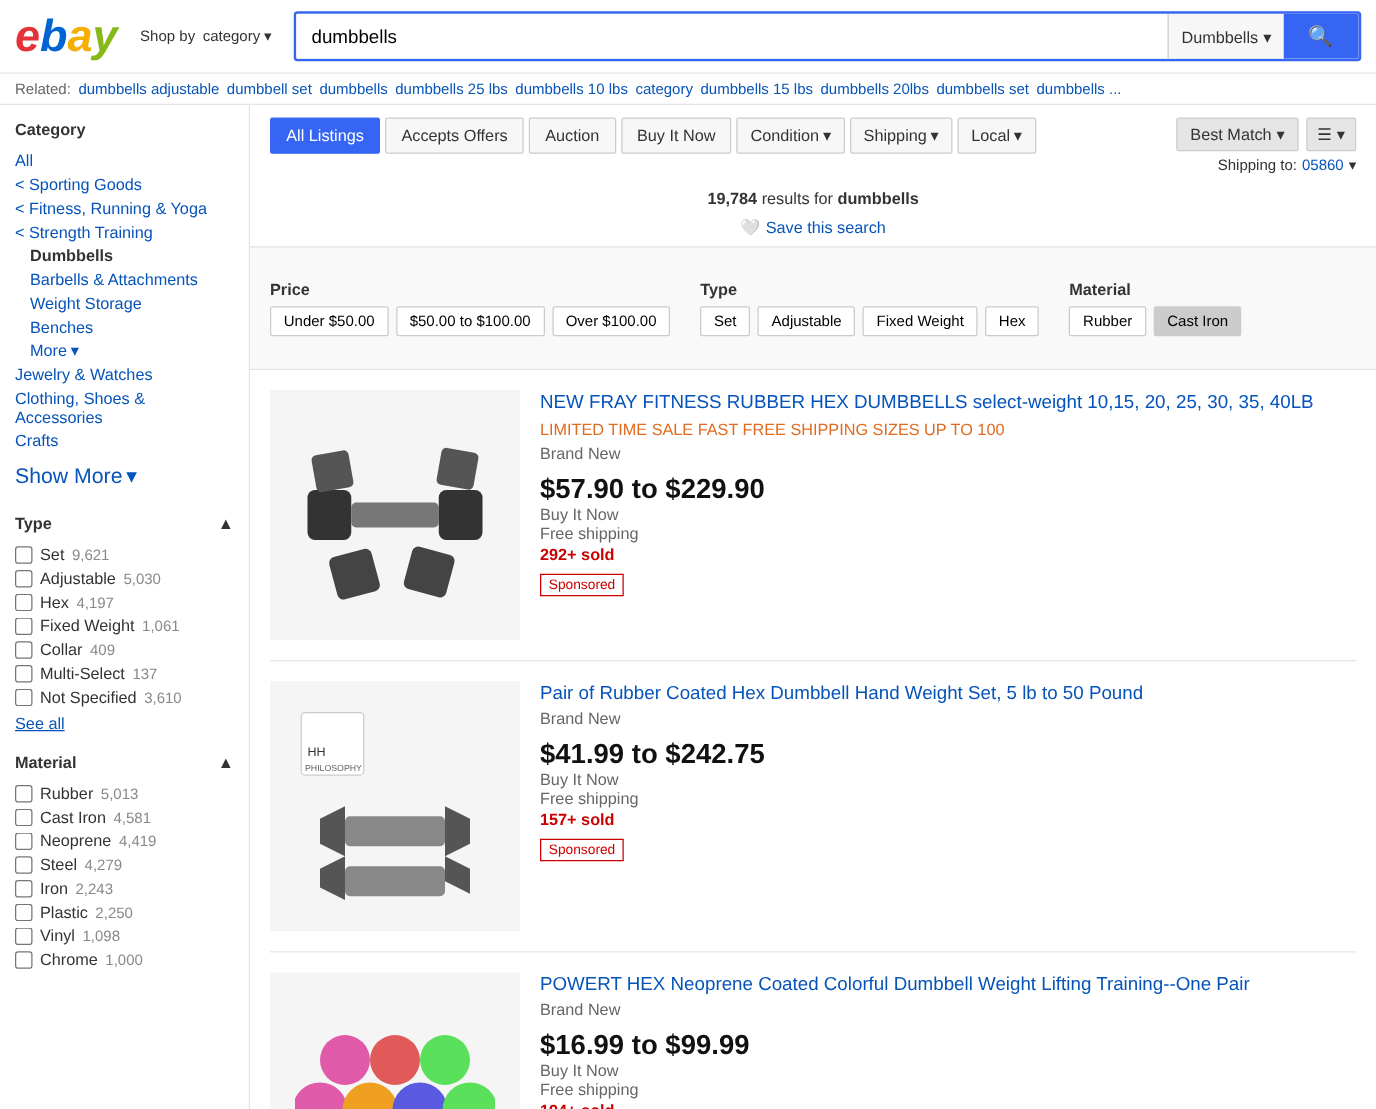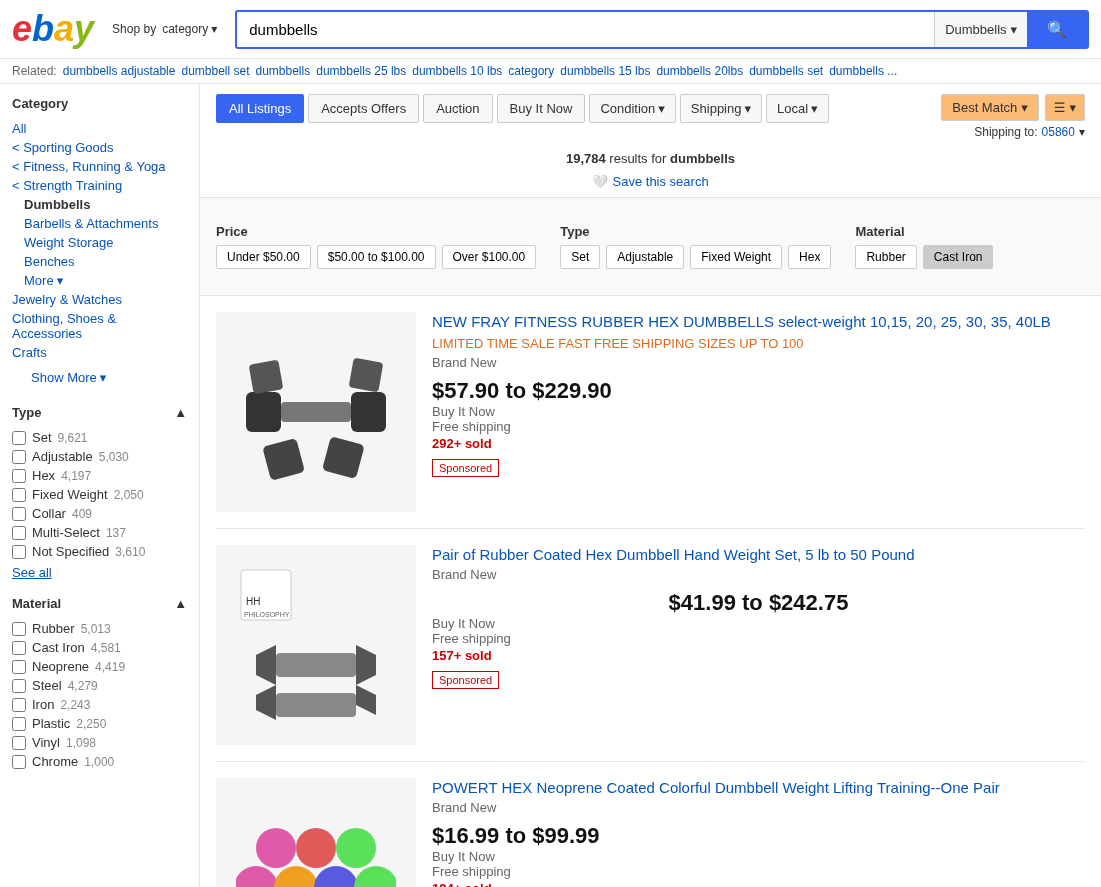--- a/index.html
+++ b/index.html
@@ -27,21 +27,21 @@
     .main-layout { display: flex; min-height: 800px; }
     
     
     .sidebar { width: 200px; min-width: 200px; padding: 12px; border-right: 1px solid #e5e5e5; font-size: 13px; }
     .sidebar-category-title { font-weight: bold; margin-bottom: 8px; font-size: 13px; }
     .sidebar-link { display: block; color: #0654ba; text-decoration: none; padding: 2px 0; font-size: 13px; }
     .sidebar-link.active { font-weight: bold; color: #333; text-decoration: none; cursor: default; }
     .sidebar-sub { padding-left: 12px; }
     .sidebar-sub .sidebar-link { font-size: 13px; }
     .sidebar-more { color: #0654ba; cursor: pointer; display: flex; align-items: center; gap: 3px; padding: 2px 0; font-size: 13px; }
-    .sidebar-show-more { color: #0654ba; cursor: pointer; display: flex; align-items: center; gap: 3px; padding: 4px 0; margin-top: 4px; font-size: 13px; margin-left: 19px; }
+    .sidebar-show-more { color: #0654ba; cursor: pointer; display: flex; align-items: center; gap: 3px; padding: 4px 0; margin-top: 4px; font-size: 17px; }
     
     
     .filter-section { margin-top: 16px; }
     .filter-title { font-weight: bold; display: flex; justify-content: space-between; align-items: center; margin-bottom: 8px; cursor: pointer; }
     .filter-item { display: flex; align-items: center; gap: 6px; padding: 2px 0; font-size: 13px; }
     .filter-item input[type=checkbox] { width: 14px; height: 14px; cursor: pointer; }
     .filter-item .count { color: #888; font-size: 12px; }
     .see-all { color: #0654ba; cursor: pointer; font-size: 13px; margin-top: 4px; display: block; }
     
     
@@ -50,21 +50,21 @@
     
     .tabs-bar { padding: 10px 16px 0; display: flex; align-items: center; gap: 4px; flex-wrap: wrap; }
     .tab-btn { padding: 6px 12px; border: 1px solid #ccc; background: #f7f7f7; cursor: pointer; font-size: 13px; border-radius: 2px; color: #333; }
     .tab-btn.active { background: #3665f3; color: white; border-color: #3665f3; }
     .tab-dropdown { display: flex; align-items: center; gap: 3px; padding: 6px 10px; border: 1px solid #ccc; background: #f7f7f7; cursor: pointer; font-size: 13px; border-radius: 2px; }
     
     .results-bar { padding: 8px 16px; display: flex; align-items: center; gap: 8px; font-size: 13px; flex-direction: column; }
     .results-count { color: #333; }
     .results-count strong { color: #333; }
     .save-search { color: #0654ba; cursor: pointer; display: flex; align-items: center; gap: 4px; text-decoration: none; }
-    .sort-dropdown { padding: 5px 10px; border: 1px solid #ccc; background: #fdba74; cursor: pointer; font-size: 13px; display: flex; align-items: center; gap: 4px; border-radius: 2px; }
+    .sort-dropdown { padding: 5px 10px; border: 1px solid #ccc; background: #e5e5e5; cursor: pointer; font-size: 13px; display: flex; align-items: center; gap: 4px; border-radius: 2px; }
     .shipping-to { font-size: 12px; color: #333; display: flex; align-items: center; gap: 4px; }
     .shipping-to a { color: #0654ba; text-decoration: none; }
     
     
     .filter-strip { padding: 26px 16px; border-top: 1px solid #e5e5e5; border-bottom: 1px solid #e5e5e5; background: #f9f9f9; display: flex; gap: 24px; flex-wrap: wrap; }
     .filter-group { display: flex; flex-direction: column; gap: 6px; }
     .filter-group-title { font-weight: bold; font-size: 13px; }
     .filter-options { display: flex; gap: 6px; flex-wrap: wrap; }
     .filter-option { padding: 4px 10px; border: 1px solid #ccc; border-radius: 2px; font-size: 12px; cursor: pointer; background: #fff; }
     .filter-option.active-material { background: #ccc; }
@@ -166,21 +166,21 @@
         <span class="count">5,030</span>
       </div>
       <div class="filter-item">
         <input type="checkbox" style="">
         <span>Hex</span>
         <span class="count">4,197</span>
       </div>
       <div class="filter-item">
         <input type="checkbox" style="">
         <span>Fixed Weight</span>
-        <span class="count">2,050</span>
+        <span class="count">1,061</span>
       </div>
       <div class="filter-item">
         <input type="checkbox" style="">
         <span>Collar</span>
         <span class="count">409</span>
       </div>
       <div class="filter-item">
         <input type="checkbox" style="">
         <span>Multi-Select</span>
         <span class="count">137</span>
@@ -361,21 +361,21 @@
             <rect x="40" y="88" width="80" height="24" rx="4" fill="#888"></rect>
             <polygon points="120,80 140,90 140,110 120,120" fill="#555"></polygon>
             <polygon points="20,130 40,120 40,155 20,145" fill="#555"></polygon>
             <rect x="40" y="128" width="80" height="24" rx="4" fill="#888"></rect>
             <polygon points="120,120 140,130 140,150 120,140" fill="#555"></polygon>
           </svg>
         </div>
         <div class="product-info">
           <a href="#" class="product-title">Pair of Rubber Coated Hex Dumbbell Hand Weight Set, 5 lb to 50 Pound</a>
           <div class="product-condition">Brand New</div>
-          <div style="margin-top:8px;text-align:center;">
+          <div style="margin-top:8px;">
             <span class="product-price-range">
               <span>$41.99</span> to <span>$242.75</span>
             </span>
           </div>
           <div class="product-buy">Buy It Now</div>
           <div class="product-shipping">Free shipping</div>
           <div class="product-sold">157+ sold</div>
           <div><span class="sponsored-badge">Sponsored</span></div>
         </div>
       </div>

